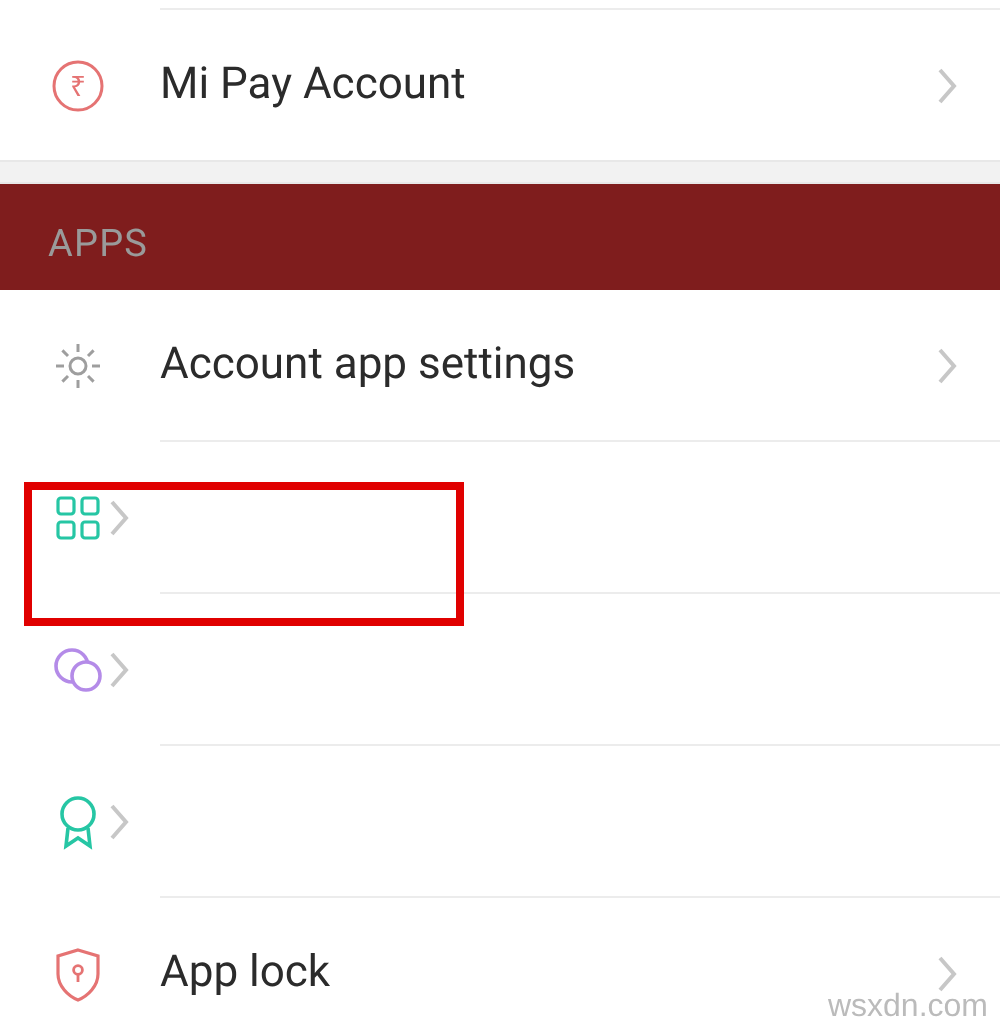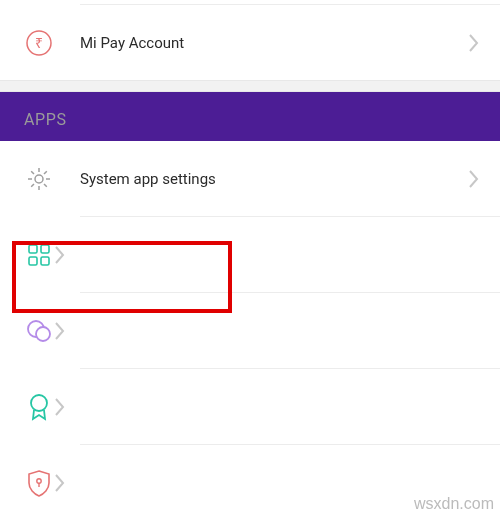--- a/index.html
+++ b/index.html
@@ -34,44 +34,44 @@
     }
     .item-icon {
       width: 30px;
       height: 30px;
       display: flex;
       align-items: center;
       justify-content: center;
       flex-shrink: 0;
     }
     .item-label {
-      font-size: 15px;
+      font-size: 22px;
       color: #2b2b2b;
       margin-left: 26px;
       flex-grow: 1;
       font-weight: 400;
     }
     .chevron {
       width: 12px;
       height: 22px;
       flex-shrink: 0;
     }
     .chevron svg {
       display: block;
     }
     .divider-gap {
       height: 12px;
       background: #f2f2f2;
       border-top: 1px solid #e8e8e8;
       border-bottom: 1px solid #e8e8e8;
     }
     .section-header {
-      background: #4c1d95;
+      background: #7f1d1d;
       padding: 18px 24px 12px 24px;
-      font-size: 16px;
+      font-size: 19px;
       color: #9a9a9a;
       letter-spacing: 0.6px;
     }
     .hr-inner {
       border: none;
       border-top: 1px solid #ececec;
       margin-left: 80px;
       background: #fff;
     }
     .highlight-box {
@@ -127,21 +127,21 @@
           <line x1="14" y1="21" x2="14" y2="25"></line>
           <line x1="3" y1="14" x2="7" y2="14"></line>
           <line x1="21" y1="14" x2="25" y2="14"></line>
           <line x1="6.2" y1="6.2" x2="9" y2="9"></line>
           <line x1="19" y1="19" x2="21.8" y2="21.8"></line>
           <line x1="6.2" y1="21.8" x2="9" y2="19"></line>
           <line x1="19" y1="9" x2="21.8" y2="6.2"></line>
         </g>
       </svg>
     </span>
-    <span class="item-label">System app settings</span>
+    <span class="item-label">Account app settings</span>
     <span class="chevron">
       <svg width="12" height="22" viewBox="0 0 12 22">
           <polyline points="2,3 9,11 2,19" fill="none" stroke="#c7c7c7" stroke-width="2"></polyline>
         </svg>
     </span>
   </div>
   <hr class="hr-inner">
 
   <div class="item">
     <span class="item-icon">
@@ -191,20 +191,21 @@
   <hr class="hr-inner">
 
   <div class="item">
     <span class="item-icon">
       <svg width="26" height="30" viewBox="0 0 26 30">
         <path d="M 13 3 L 23 6 L 23 15 C 23 21 18 26 13 28 C 8 26 3 21 3 15 L 3 6 Z" fill="none" stroke="#e57373" stroke-width="1.6"></path>
         <circle cx="13" cy="13" r="2.2" fill="none" stroke="#e57373" stroke-width="1.4"></circle>
         <line x1="13" y1="15" x2="13" y2="19" stroke="#e57373" stroke-width="1.4"></line>
       </svg>
     </span>
+    <span class="item-label">App lock</span>
     <span class="chevron">
       <svg width="12" height="22" viewBox="0 0 12 22">
           <polyline points="2,3 9,11 2,19" fill="none" stroke="#c7c7c7" stroke-width="2"></polyline>
         </svg>
     </span>
   </div>
 </div>
 
 <div class="highlight-box"></div>
 

